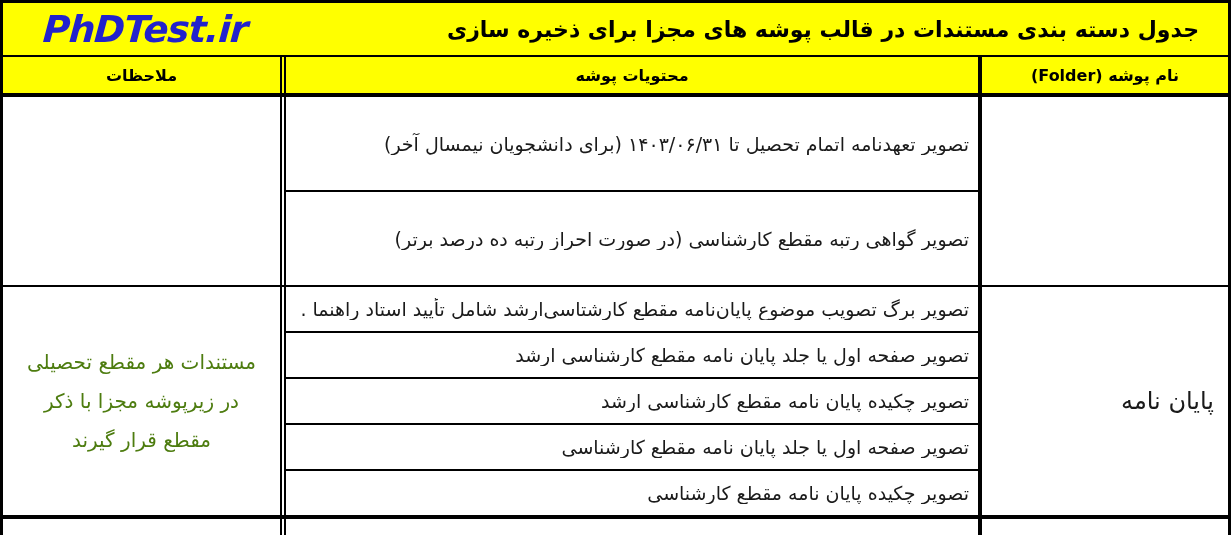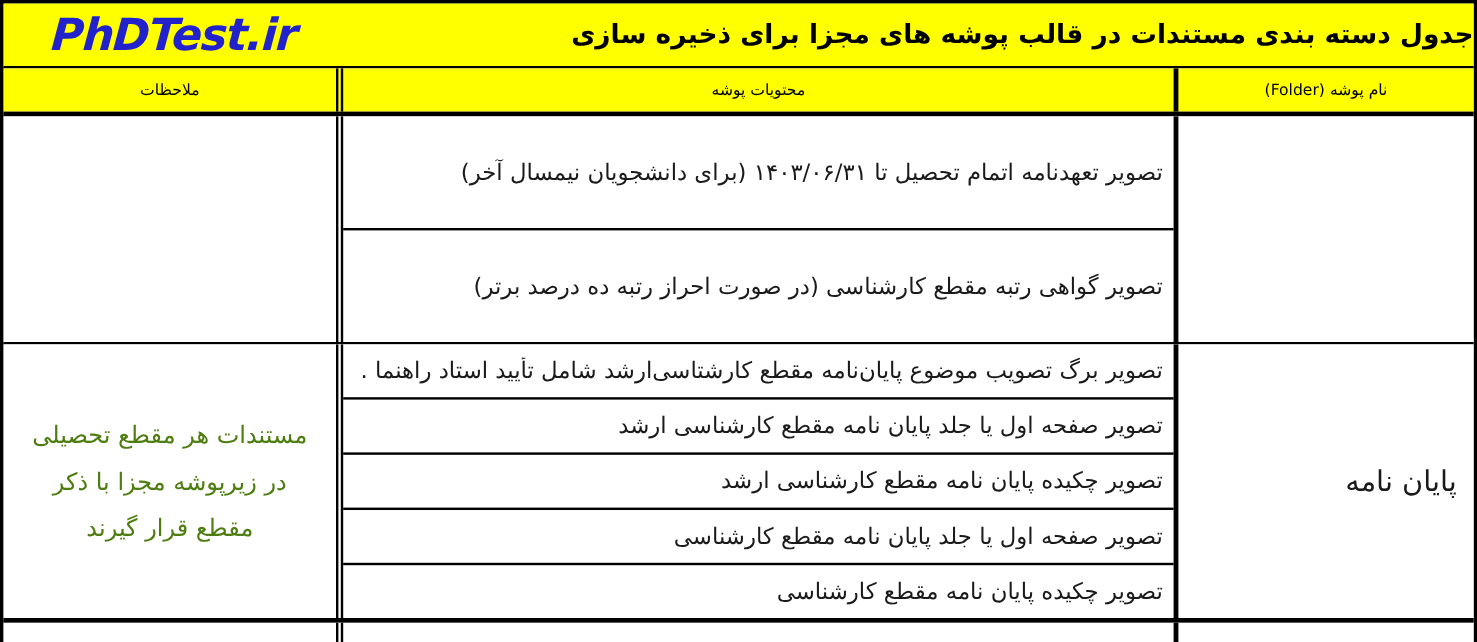--- a/index.html
+++ b/index.html
@@ -20,21 +20,21 @@
   .hline-thin  { height:2px; background:#000; flex:0 0 auto; }
   .hline-thick { height:4px; background:#000; flex:0 0 auto; }
 
   
   .title-row {
     height:52px; flex:0 0 auto;
     background:#FFFF00;
     display:flex; align-items:center;
   }
   .title-text {
-    flex:1; text-align:right;
+    flex:1; text-align:center;
     padding-left:130px;
     font-weight:bold; font-size:22px; color:#000;
   }
   .logo-cell {
     width:285px; flex:0 0 auto;
     display:flex; align-items:center; justify-content:center;
   }
   .logo-text {
     font-size:37px; font-weight:bold; font-style:italic;
     color:#2222CC; letter-spacing:-1px;
@@ -48,21 +48,21 @@
   .vsep-thick   { width:4px; background:#000; flex:0 0 auto; }
   .col-contents { width:692px; flex:0 0 auto; }
   .vsep-double  { width:6px; flex:0 0 auto;
                   border-right:2px solid #000; border-left:2px solid #000; }
   .col-notes    { flex:1; }
 
   
   .header-row { height:36px; flex:0 0 auto; background:#FFFF00; }
   .header-cell {
     display:flex; align-items:center; justify-content:center;
-    font-weight:normal; font-size:13px; color:#000;
+    font-weight:bold; font-size:16px; color:#000;
   }
 
   
   .group { flex:0 0 auto; background:#fff; }
   .group-1 { height:188px; }
   .group-2 { height:228px; }
   .contents-rows { display:flex; flex-direction:column; height:100%; }
   .content-row {
     flex:1; display:flex; align-items:center;
     border-bottom:2px solid #000;

